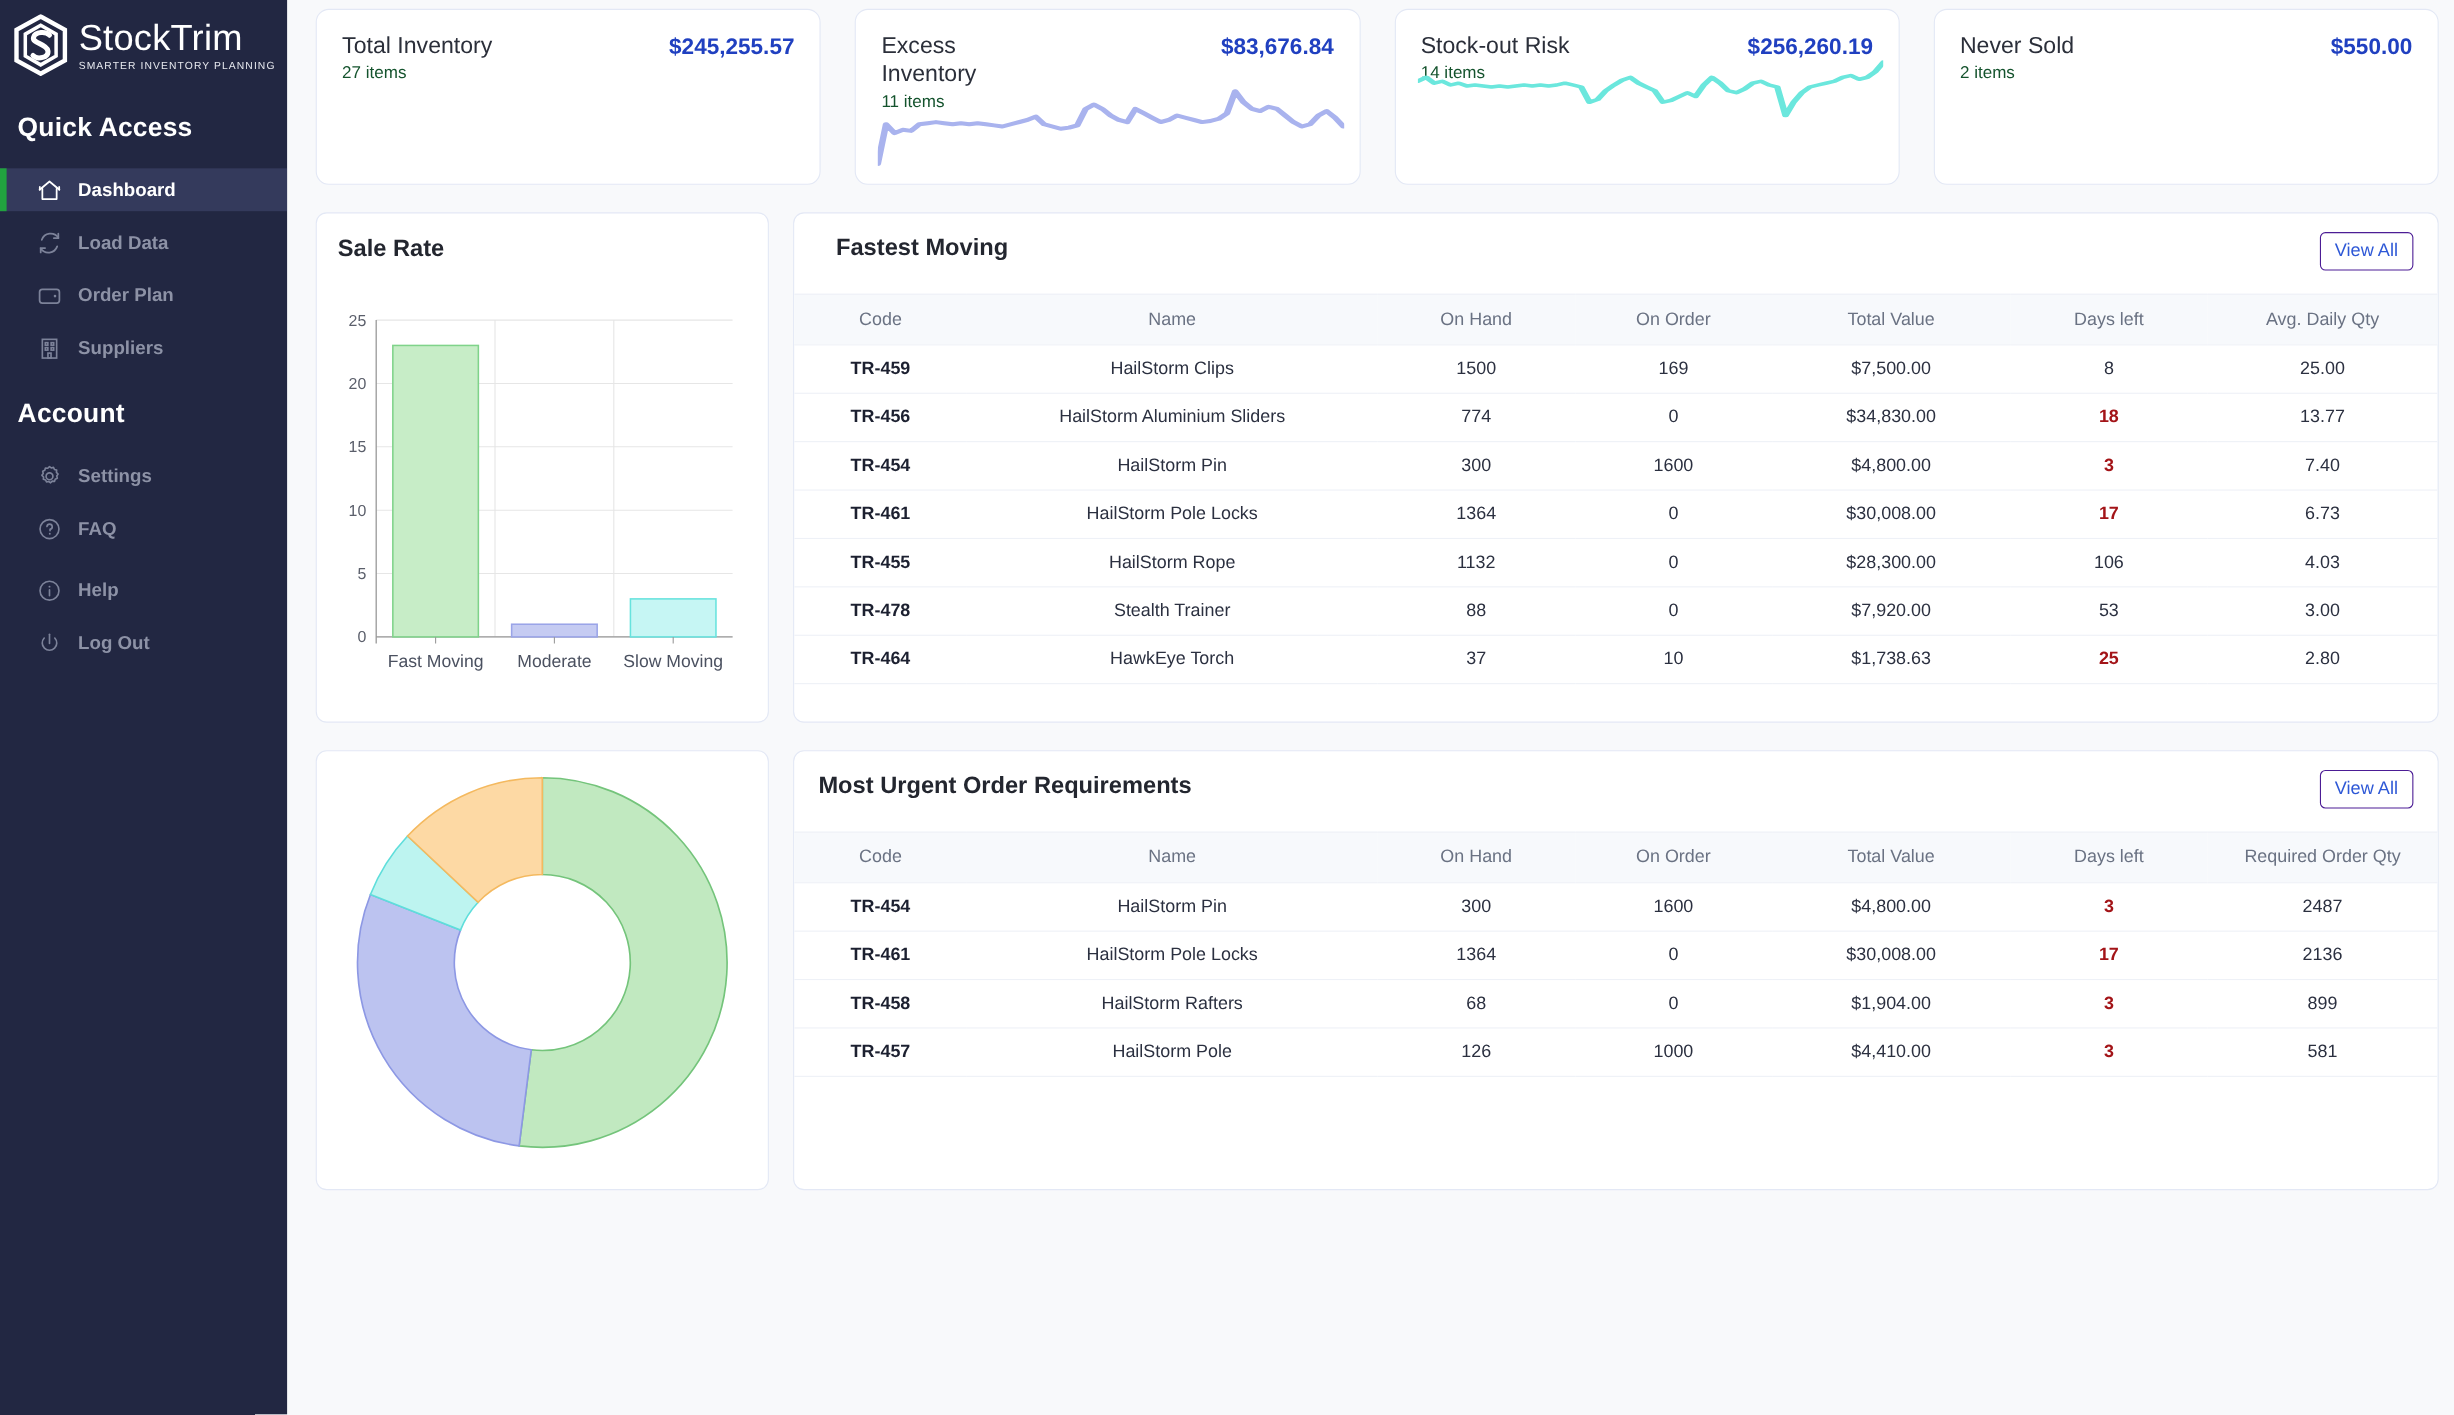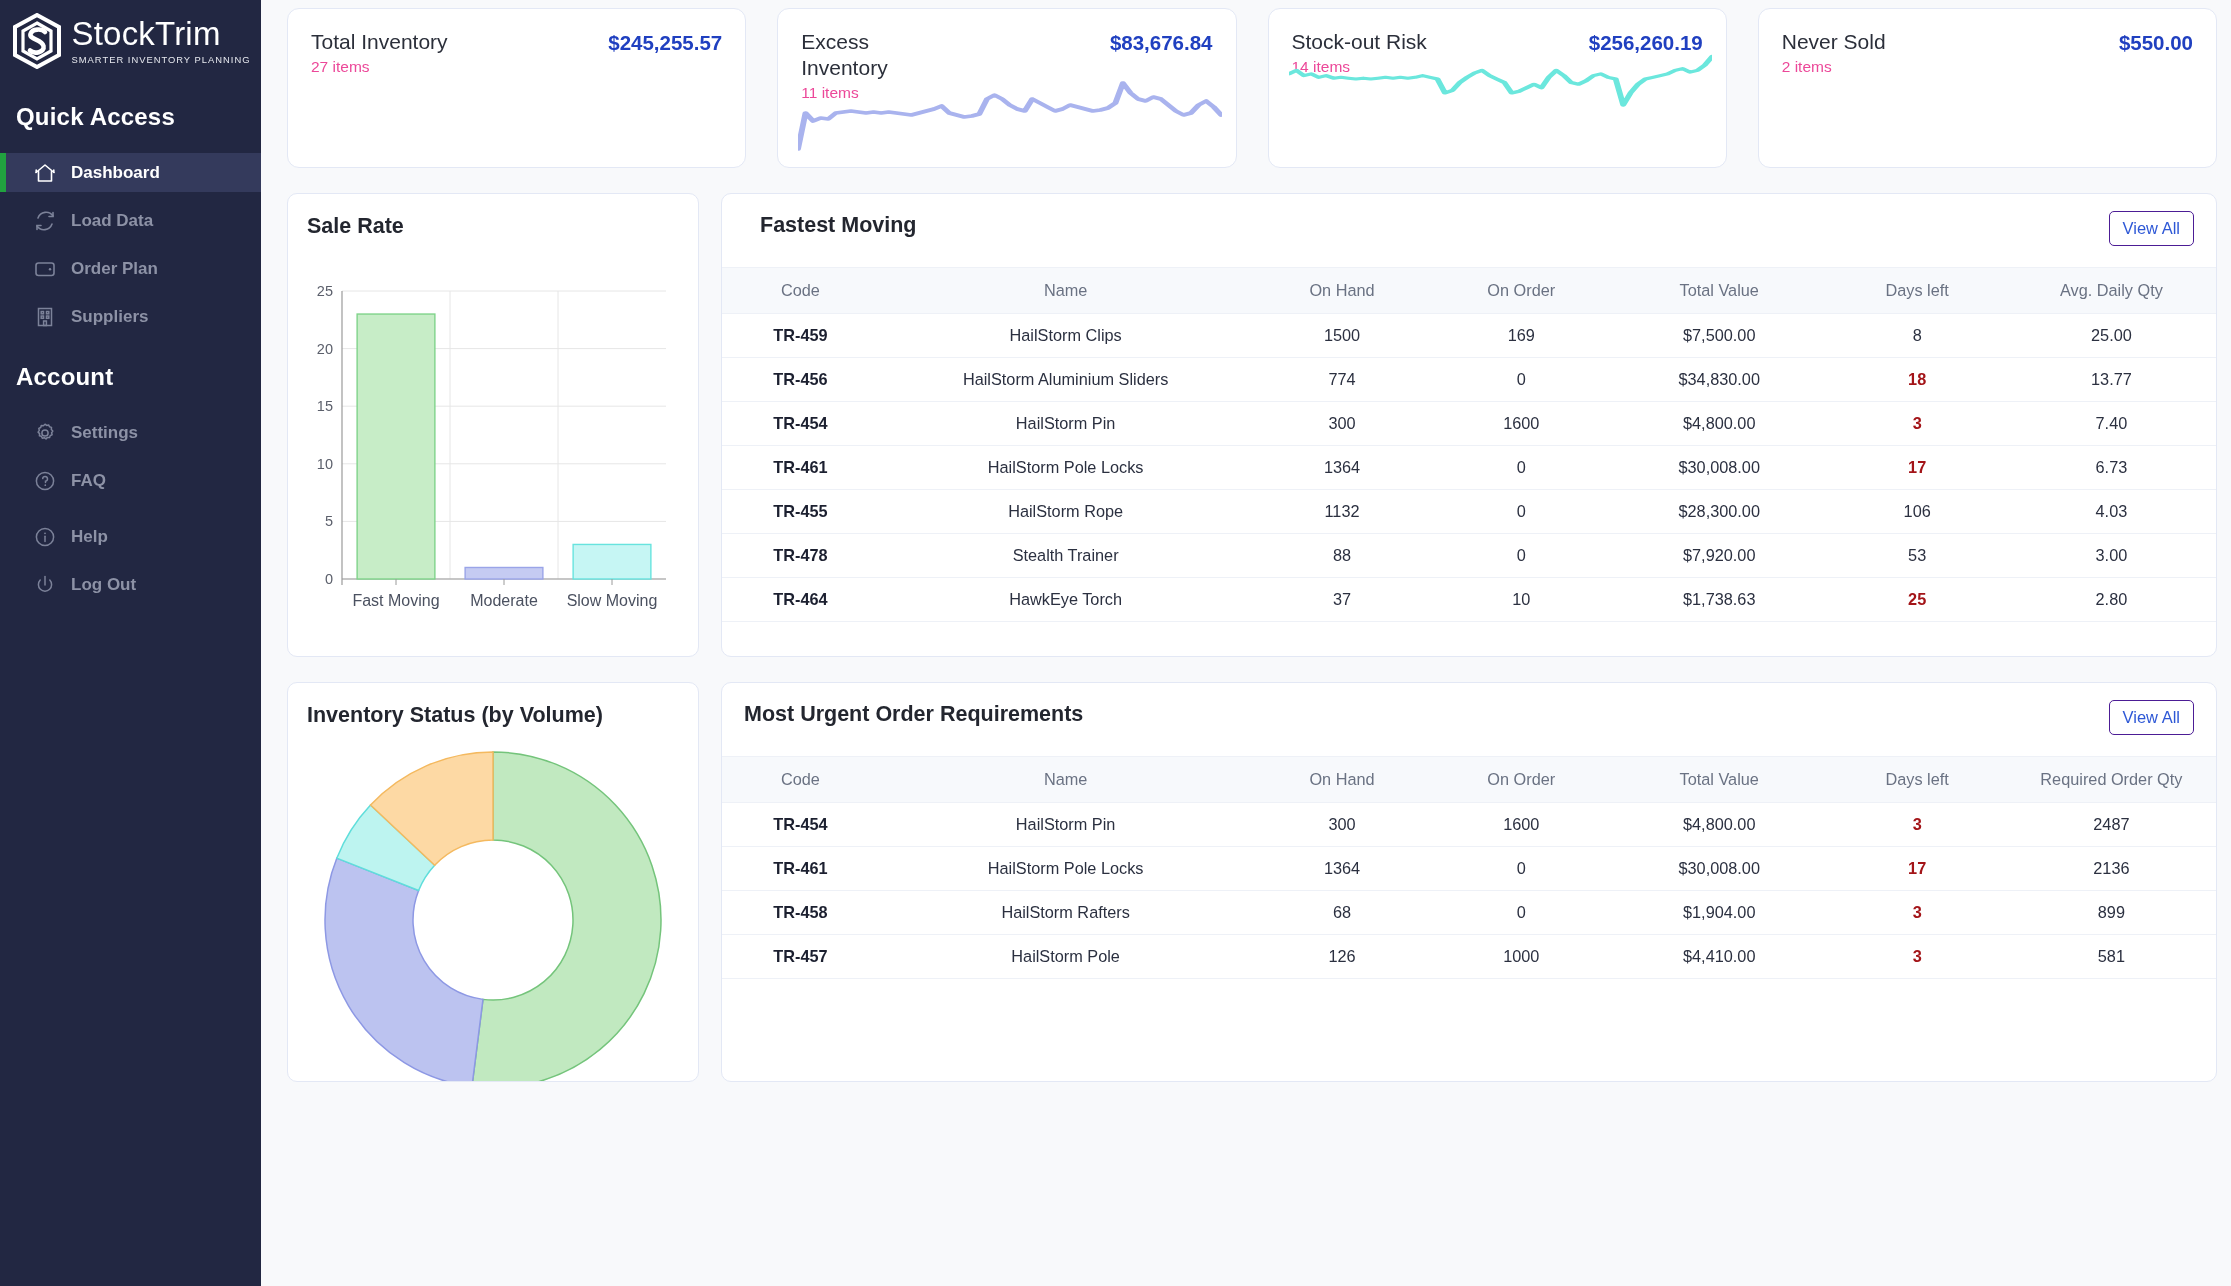--- a/index.html
+++ b/index.html
@@ -89,21 +89,21 @@
   }
   .kpi-head { display: flex; align-items: flex-start; justify-content: space-between; }
   .kpi-title {
     font-size: 21px; color: #2b2f3a; line-height: 1.23;
     max-width: 150px; font-weight: 400;
   }
   .kpi-value {
     font-size: 20.5px; font-weight: bold; color: #2040c0;
     white-space: nowrap; padding-top: 2px;
   }
-  .kpi-sub { font-size: 15.5px; color: #ec4899; margin-top: 3px; }
+  .kpi-sub { font-size: 15.5px; color: #14532d; margin-top: 3px; }
   .kpi-spark { position: absolute; left: 20px; right: 14px; bottom: 16px; height: 76px; }
   .kpi-spark svg { width: 100%; height: 100%; display: block; }
 
   
   .panel-row { display: flex; gap: 22px; margin-top: 25px; align-items: stretch; }
   .panel {
     background: #ffffff;
     border: 1px solid #e3e8f5;
     border-radius: 10px;
     overflow: hidden;
@@ -462,21 +462,20 @@
                 <td>2.80</td>
               </tr>
             </tbody>
         </table>
       </section>
     </div>
 
     <div class="panel-row">
 
       <section class="panel panel-left" style="height:400px;">
-        <div class="panel-title">Inventory Status (by Volume)</div>
         <div class="donut-wrap">
           <svg id="donut-svg" width="340" height="340" viewBox="0 0 340 340">
               <path d="M 170 2 A 168 168 0 1 1 148.94401676119688 336.6752698208322 L 159.97334131485565 249.3691761051582 A 80 80 0 1 0 170 90 Z" fill="#c1e9c0" stroke="#74c47b" stroke-width="1.5"></path>
               <path d="M 148.94401676119688 336.6752698208322 A 168 168 0 0 1 13.797550370773763 108.1550751489741 L 95.61788112893989 140.55003578522576 A 80 80 0 0 0 159.97334131485565 249.3691761051582 Z" fill="#bcc3f0" stroke="#8d98e4" stroke-width="1.5"></path>
               <path d="M 13.797550370773763 108.1550751489741 A 168 168 0 0 1 47.53327059320286 54.9960862039803 L 111.68250980628707 115.23623152570491 A 80 80 0 0 0 95.61788112893989 140.55003578522576 Z" fill="#bdf4f0" stroke="#5fdedb" stroke-width="1.5"></path>
               <path d="M 47.53327059320286 54.9960862039803 A 168 168 0 0 1 169.99999999999997 2 L 169.99999999999997 90 A 80 80 0 0 0 111.68250980628707 115.23623152570491 Z" fill="#fdd9a4" stroke="#f4b95f" stroke-width="1.5"></path>
             </svg>
         </div>
       </section>
 

